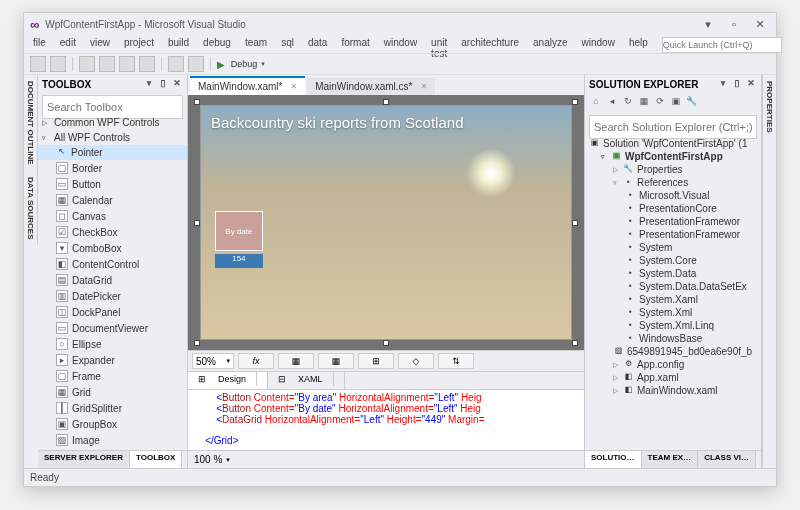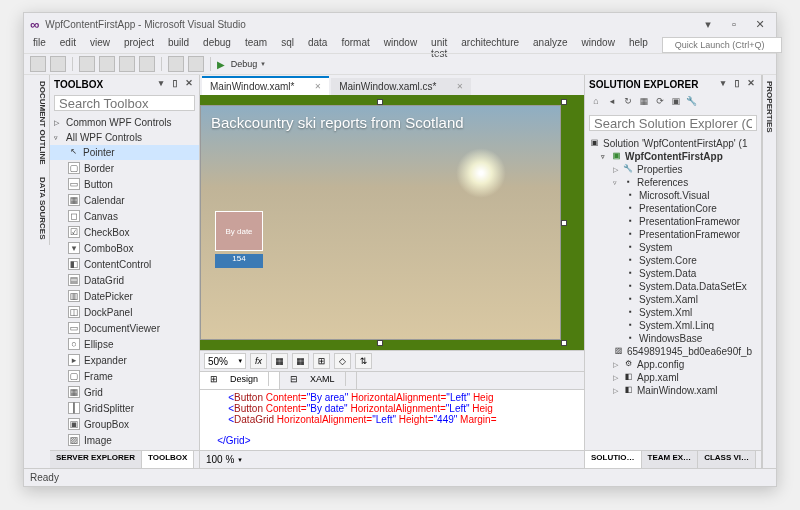--- a/index.html
+++ b/index.html
@@ -7,74 +7,74 @@
 .window { background: #eeeef2; width: 754px; height: 475px; margin: 12px auto; border: 1px solid #ccc; box-shadow: 0 4px 16px rgba(0,0,0,.2); display: flex; flex-direction: column; }
 
 .titlebar { height: 22px; display: flex; align-items: center; padding: 0 6px; gap: 6px; color: #555; }
 .titlebar .logo { font-size: 13px; font-weight: bold; color: #68217a; }
 .titlebar .spacer { flex: 1; }
 .titlebar .winbtn { width: 20px; text-align: center; cursor: pointer; font-size: 11px; }
 
 .menubar { height: 18px; display: flex; align-items: flex-start; padding: 0 4px; gap: 4px; }
 .menubar span { padding: 2px 5px; cursor: pointer; color: #444; }
 .menubar .ql { margin-left: auto; margin-right: 4px; }
-.menubar input { font-size: 9px; height: 16px; width: 120px; border: 1px solid #ccc; padding: 0 12px; background: #fff; color: #999; }
+.menubar input { font-size: 9px; height: 16px; width: 120px; border: 1px solid #ccc; padding: 0 0; background: #fff; color: #999; }
 
 .toolbar { height: 22px; border-top: 1px solid #ddd; border-bottom: 1px solid #ddd; display: flex; align-items: center; padding: 0 6px; gap: 4px; }
 .tb-btn { width: 16px; height: 16px; background: #ddd; border: 1px solid #bbb; cursor: pointer; }
 .tb-sep { width: 1px; height: 14px; background: #ccc; margin: 0 2px; }
 .tb-play { color: #388a34; font-size: 10px; }
 .tb-debug { font-size: 9px; color: #333; margin-left: 2px; }
 
-.main { flex: 1; display: flex; min-height: 0; padding-left: 12px; }
+.main { flex: 1; display: flex; min-height: 0; }
 
 .vtab { writing-mode: vertical-lr; text-orientation: sideways; padding: 6px 2px; font-size: 8px; font-weight: bold; color: #333; border-right: 1px solid #ccc; background: #eeeef2; cursor: pointer; }
 .vtab.right { writing-mode: vertical-rl; border-right: none; border-left: 1px solid #ccc; }
 
 .panel { background: #eeeef2; display: flex; flex-direction: column; border-right: 1px solid #ccc; }
 .panel-head { height: 18px; display: flex; align-items: center; padding: 0 4px; font-size: 9px; font-weight: bold; background: #eeeef2; }
 .panel-head .icons { margin-left: auto; display: flex; gap: 2px; }
 .panel-head .icons span { width: 12px; height: 12px; font-size: 9px; text-align: center; cursor: pointer; color: #555; }
 .panel-search { height: 18px; margin: 2px 4px; }
-.panel-search input { width: 100%; height: 16px; font-size: 13px; border: 1px solid #ccc; padding: 0 4px; }
+.panel-search input { width: 100%; height: 24px; font-size: 11px; border: 1px solid #ccc; padding: 0 4px; }
 
 .toolbox { width: 150px; }
 .tb-group { padding: 2px 4px; font-size: 9px; cursor: pointer; display: flex; align-items: center; gap: 4px; color: #333; }
 .tb-group .tri { font-size: 7px; width: 8px; }
 .tb-item { padding: 2px 4px 2px 18px; font-size: 9px; cursor: pointer; display: flex; align-items: center; gap: 4px; color: #333; }
 .tb-item.sel { background: #cfe6ff; }
 .tb-icon { width: 12px; height: 12px; display: inline-flex; align-items: center; justify-content: center; font-size: 9px; color: #555; border: 1px solid #aaa; background: #fff; }
 .toolbox-list { flex: 1; overflow: hidden; }
 .panel-tabs { height: 18px; display: flex; border-top: 1px solid #ccc; }
 .panel-tabs span { padding: 2px 6px; font-size: 8px; font-weight: bold; cursor: pointer; border-right: 1px solid #ccc; background: #e4e4e8; }
 .panel-tabs span.active { background: #fff; }
 
 .center { flex: 1; display: flex; flex-direction: column; background: #fff; min-width: 0; }
 .doc-tabs { height: 20px; display: flex; align-items: flex-end; background: #eeeef2; padding-left: 2px; gap: 2px; }
-.doc-tab { padding: 3px 8px; font-size: 9px; cursor: pointer; background: #e4e4e8; color: #333; display: flex; align-items: center; gap: 20px; }
+.doc-tab { padding: 3px 8px; font-size: 9px; cursor: pointer; background: #e4e4e8; color: #333; display: flex; align-items: center; gap: 8px; }
 .doc-tab.active { background: #fff; border-top: 2px solid #007acc; }
 .doc-tab .x { font-size: 8px; color: #999; }
 
-.designer { flex: 1; background: #4d7c0f; position: relative; display: flex; align-items: center; overflow: hidden; }
+.designer { flex: 1; background: #737373; position: relative; display: flex; align-items: center; justify-content: center; overflow: hidden; }
 .design-canvas { width: 94%; height: 92%; background: linear-gradient(to bottom, #8faec3 0%, #c0b498 35%, #d9c8a3 100%); position: relative; border: 1px solid #999; }
 .design-canvas::after { content:""; position:absolute; right:15%; top:18%; width:50px; height:50px; background: radial-gradient(circle,#fff 5%,rgba(255,255,220,.8) 30%,transparent 70%); }
 .d-title { color: #fff; font-size: 15px; padding: 8px 10px; font-weight: 300; text-shadow: 0 1px 2px rgba(0,0,0,.4); }
 .d-btn { position: absolute; width: 48px; height: 40px; background: #c9a19a; border: 1px solid #fff; color: #fff; font-size: 8px; display: flex; align-items: center; justify-content: center; text-align: center; }
 .d-btn.b1 { left: 14px; top: 44px; }
 .d-btn.b2 { left: 14px; top: 105px; }
 .d-grid { position: absolute; left: 14px; top: 148px; width: 48px; height: 14px; background: #3b7ab5; color: #fff; font-size: 8px; text-align: center; }
 .sel-handles { position: absolute; inset: -4px; pointer-events: none; }
 .sel-handles span { position: absolute; width: 6px; height: 6px; background: #fff; border: 1px solid #444; }
 .sh-tl{top:-3px;left:-3px}.sh-tr{top:-3px;right:-3px}.sh-bl{bottom:-3px;left:-3px}.sh-br{bottom:-3px;right:-3px}
 .sh-tm{top:-3px;left:50%;margin-left:-3px}.sh-bm{bottom:-3px;left:50%;margin-left:-3px}
 .sh-ml{left:-3px;top:50%;margin-top:-3px}.sh-mr{right:-3px;top:50%;margin-top:-3px}
 
 .split-bar { height: 22px; background: #eeeef2; border-top: 1px solid #ccc; border-bottom: 1px solid #ccc; display: flex; align-items: center; padding: 0 4px; gap: 4px; }
 .split-bar .zoom { width: 42px; height: 16px; border: 1px solid #ccc; font-size: 8px; padding: 0 3px; background: #fff; display: flex; align-items: center; justify-content: space-between; }
-.split-bar .ico { width: 17px; height: 16px; border: 1px solid #ccc; background: #f5f5f5; cursor: pointer; font-size: 9px; display:flex;align-items:center;justify-content:center; }
+.split-bar .ico { width: 36px; height: 16px; border: 1px solid #ccc; background: #f5f5f5; cursor: pointer; font-size: 9px; display:flex;align-items:center;justify-content:center; }
 
 .dx-tabs { height: 18px; display: flex; background: #eeeef2; border-bottom: 1px solid #ccc; text-align: center; }
 .dx-tabs span { padding: 2px 10px; font-size: 9px; cursor: pointer; border-right: 1px solid #ccc; }
 .dx-tabs span.active { background: #fff; }
 
 .xaml { height: 60px; background: #fff; padding: 2px 6px; font-family: Consolas, monospace; font-size: 9px; overflow: hidden; white-space: pre; color: #333; }
 .xaml .t-el{color:#a31515}.xaml .t-attr{color:#ff0000}.xaml .t-val{color:#0000ff}.xaml .t-br{color:#0000ff}
 
 .center-foot { height: 18px; border-top: 1px solid #ccc; display: flex; align-items: center; padding: 0 6px; font-size: 9px; background: #eeeef2; gap: 4px; }
 

